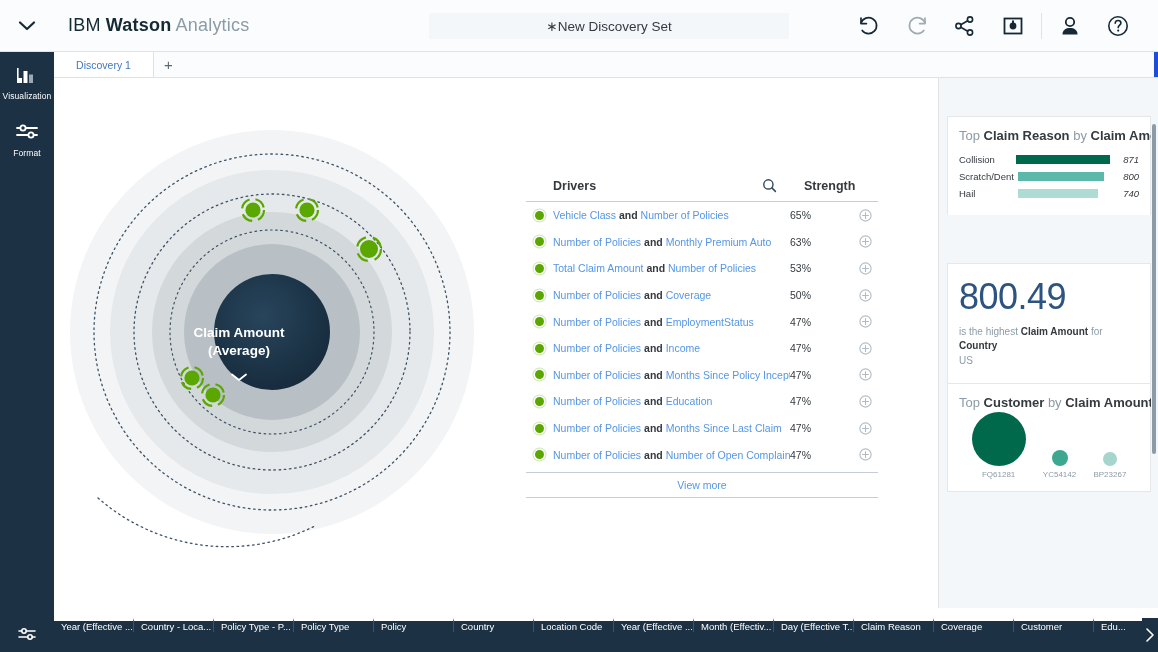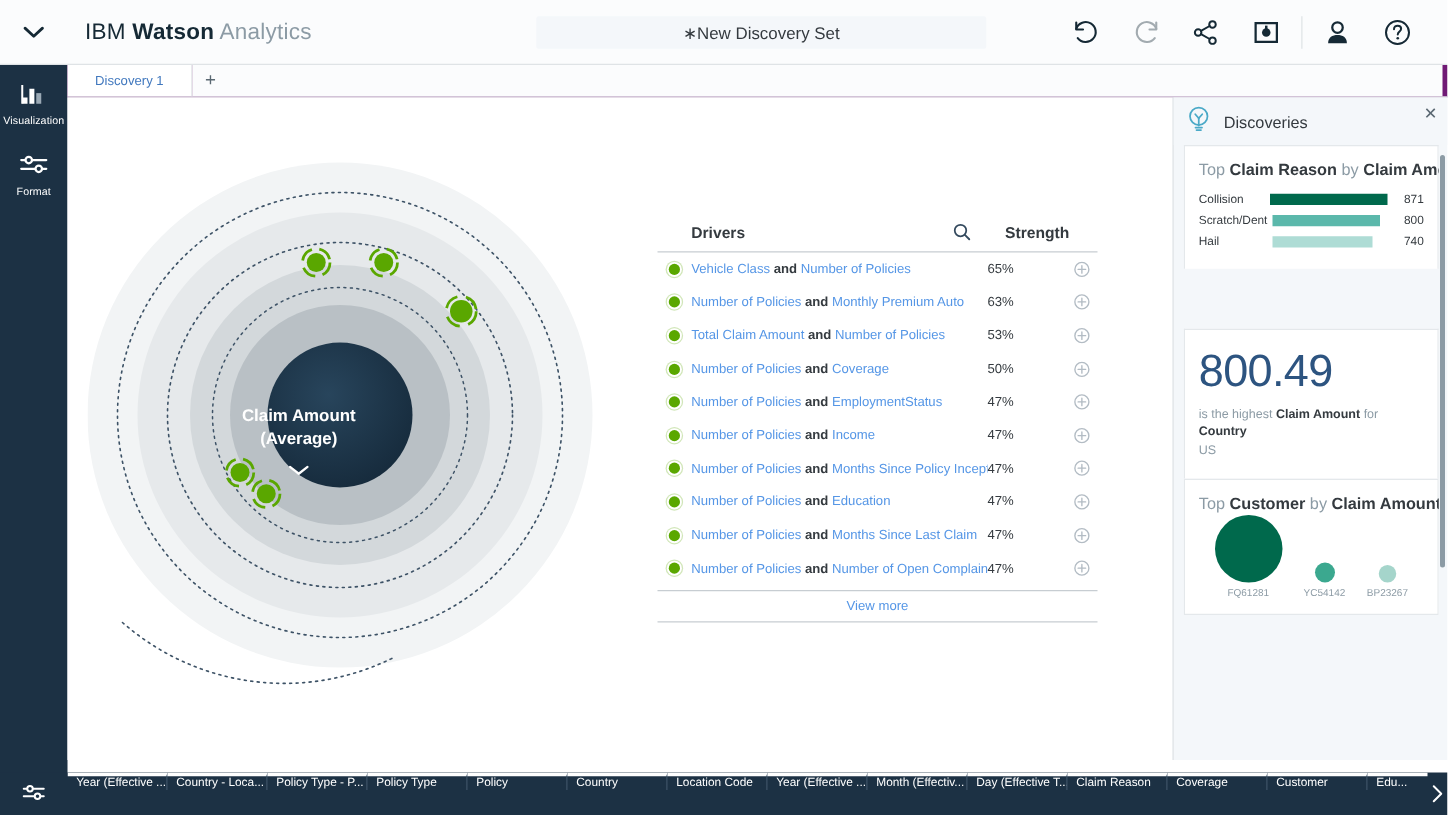--- a/index.html
+++ b/index.html
@@ -55,21 +55,21 @@
     width: 54px; padding: 10px 0 8px; text-align: center; cursor: pointer;
   }
   .rail-item .ri-ico { height: 26px; display: flex; align-items: center; justify-content: center; }
   .rail-item .ri-lbl {
     margin-top: 3px; font-size: 8.5px; color: #ffffff; letter-spacing: .1px;
   }
 
   
   .tabstrip {
     position: absolute; left: 54px; top: 52px; width: 1104px; height: 26px;
-    background: #701a75; border-bottom: 1px solid #dfe3e6;
+    background: #1d4ed8; border-bottom: 1px solid #dfe3e6;
     display: flex; align-items: stretch;
   }
   .tab {
     width: 100px; display: flex; align-items: center; justify-content: center;
     font-size: 10.5px; color: #4178be; background: #ffffff;
     border-right: 1px solid #dfe3e6; cursor: pointer;
   }
   .tab-add {
     width: 1000px; display: flex; align-items: center; padding-left: 10px;
     font-size: 15px; color: #5a6872; background: #fbfcfd; cursor: pointer;
@@ -152,21 +152,21 @@
   .dcard {
     background: #ffffff; border: 1px solid #e4e8eb; border-bottom: none; padding: 11px 11px 12px;
   }
   .dcard:last-child { border-bottom: 1px solid #e4e8eb; }
   .dc-title { font-size: 13px; color: #8c9ba5; margin-bottom: 9px; white-space: nowrap; }
   .dc-title b { color: #343a3f; font-weight: 700; }
   .bar-row { display: flex; align-items: center; height: 15px; margin-bottom: 2px; }
   .bar-lbl { width: 62px; font-size: 9.5px; color: #343a3f; }
   .bar-track { width: 94px; height: 9px; }
   .bar-fill { height: 9px; display: block; }
-  .bar-val { width: 32px; text-align: right; font-size: 9.5px; color: #343a3f; }
+  .bar-val { width: 32px; text-align: right; font-size: 9.5px; color: #343a3f; font-style: italic; }
   .dc-big { font-size: 36px; color: #2d5480; font-weight: 400; line-height: 1.05; letter-spacing: -.5px; }
   .dc-sub { margin-top: 9px; font-size: 10px; color: #8c9ba5; line-height: 1.45; }
   .dc-sub b { color: #343a3f; font-weight: 700; }
   .bubbles { display: flex; align-items: flex-end; justify-content: space-around; height: 60px; padding: 0 4px; }
   .bub-col { display: flex; flex-direction: column; align-items: center; }
   .bub { border-radius: 50%; }
   .bub-lbl { margin-top: 4px; font-size: 8px; color: #8c9ba5; }
   .disc-sb {
     position: absolute; right: 2px; top: 46px; width: 4px; height: 330px;
     background: #8c9ba5; border-radius: 2px; cursor: pointer;
@@ -483,32 +483,20 @@
               </svg>
             </div>
           </div>
         </div>
       <div class="dv-foot">View more</div>
     </div>
 
   </div>
 
   <div class="disc">
-    <div class="disc-head">
-      <span>
-        <svg width="20" height="22" viewBox="0 0 20 22">
-          <circle cx="10" cy="9" r="7" fill="none" stroke="#4aa9c7" stroke-width="1.4"></circle>
-          <path d="M7.2 7.4 L10 10.6 L12.8 7.4" fill="none" stroke="#4aa9c7" stroke-width="1.4" stroke-linecap="round" stroke-linejoin="round"></path>
-          <path d="M10 10.6 V16.4" stroke="#4aa9c7" stroke-width="1.4" stroke-linecap="round"></path>
-          <path d="M7.4 18 H12.6 M8.2 20 H11.8" stroke="#4aa9c7" stroke-width="1.4" stroke-linecap="round"></path>
-        </svg>
-      </span>
-      <span class="disc-title">Discoveries</span>
-      <span class="disc-x">✕</span>
-    </div>
 
     <div class="disc-scroll">
 
       <div class="dcard">
         <div class="dc-title">
           <span>Top </span><b>Claim Reason</b><span> by </span><b>Claim Amount</b>
         </div>
         <div id="reason-bars">
             <div class="bar-row">
               <div class="bar-lbl">Collision</div>

